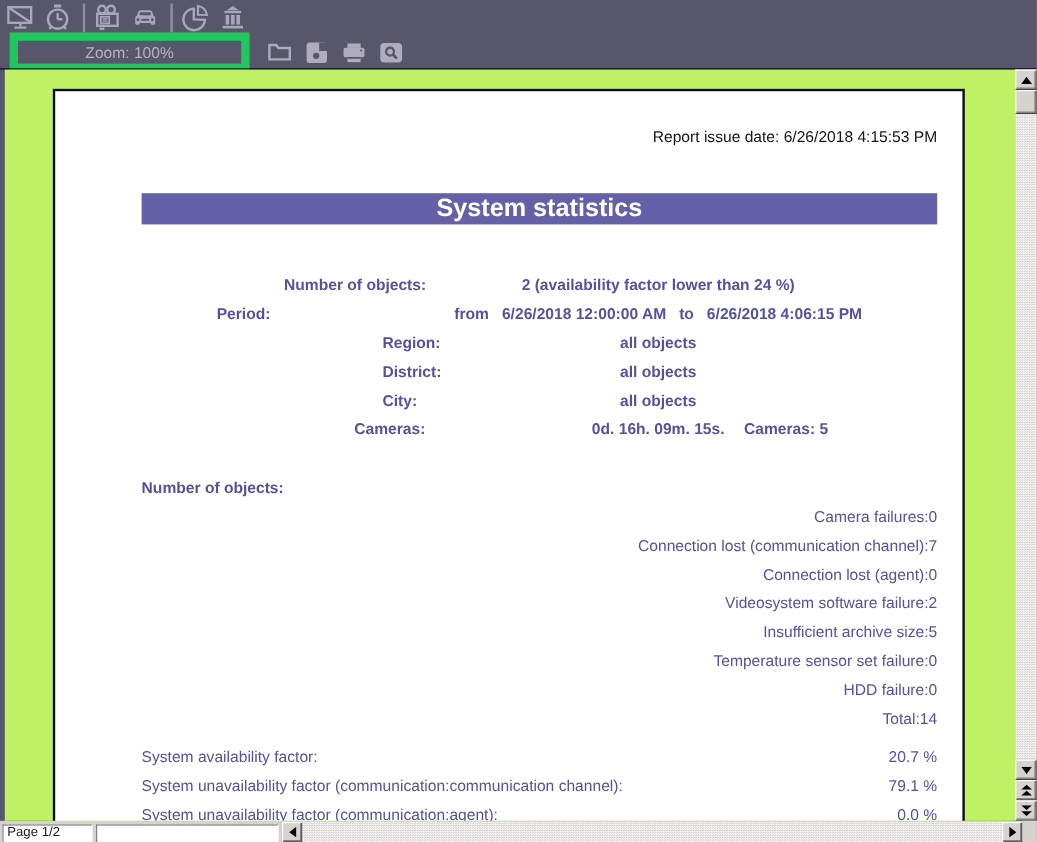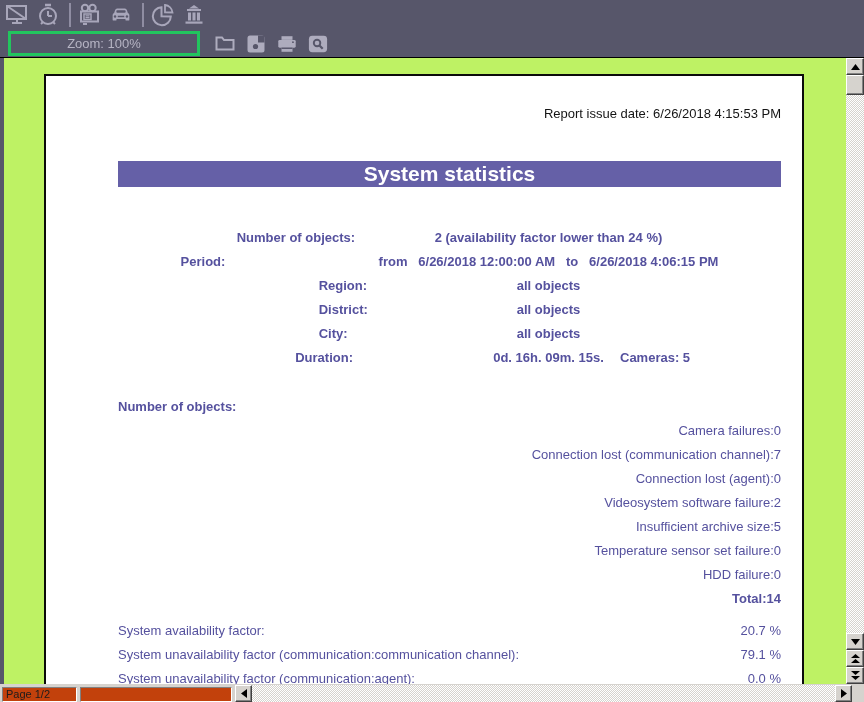--- a/index.html
+++ b/index.html
@@ -7,21 +7,21 @@
        font-family:"Liberation Sans",sans-serif;-webkit-font-smoothing:antialiased;}
   .app{width:864px;height:702px;display:flex;flex-direction:column;}
 
   
   .toolbar{background:#57566a;display:flex;align-items:center;flex:none;}
   .tb1{height:30px;padding-left:4px;}
   .tb2{height:27px;padding-left:8px;}
   .tbtn{width:26px;height:26px;display:flex;align-items:center;justify-content:center;margin-right:5px;cursor:pointer;}
   .tbtn2{width:22px;height:22px;display:flex;align-items:center;justify-content:center;margin-right:9px;cursor:pointer;}
   .tsep{width:2px;height:24px;background:#8f8da2;margin:0 6px 0 3px;}
-  .zoombox{width:186px;height:19px;border:3px solid #22c55e;display:flex;align-items:center;justify-content:center;
+  .zoombox{width:186px;height:19px;border:7px solid #22c55e;display:flex;align-items:center;justify-content:center;
            color:#b6b4c4;font-size:13px;margin-right:14px;}
 
   
   .preview{flex:1;display:flex;border-top:1px solid #000;min-height:0;}
   .leftstrip{width:4px;background:#57566a;flex:none;}
   .canvas{flex:1;background:#bef264;position:relative;overflow:hidden;}
   .page{position:absolute;left:40px;top:16px;width:760px;height:660px;background:#ffffff;
         border:2px solid #0b0b0b;box-sizing:border-box;}
   .content{position:absolute;left:72px;top:30px;width:663px;color:#55519e;font-size:13px;}
 
@@ -29,34 +29,34 @@
   .titlebar{margin-top:39px;height:26px;background:#6560a7;color:#ffffff;font-weight:bold;font-size:21px;
             text-align:center;line-height:26px;}
   .infoblock{margin-top:39px;}
   .irow{display:flex;height:24px;line-height:24px;position:relative;justify-content:center;}
   .irow .lbl{width:198px;flex:none;font-weight:bold;}
   .irow .val{font-weight:bold;white-space:pre;}
   .irow .extra{position:absolute;left:502px;font-weight:bold;}
 
   .fail-head{margin-top:25px;height:24px;line-height:24px;font-weight:bold;}
   .frow{display:flex;justify-content:flex-end;height:24px;line-height:24px;padding-left:30px;}
-  .frow.total{font-weight:bold;}
+  .frow.total{font-weight:normal;}
   .sblock{margin-top:8px;}
   .srow{display:flex;justify-content:space-between;height:24px;line-height:24px;font-weight:normal;}
 
   
   .vscroll{width:18px;flex:none;display:flex;flex-direction:column;background:#d6d3ce;}
   .sbtn{height:17px;flex:none;background:#d6d3ce;border:1px solid;border-color:#ffffff #404040 #404040 #ffffff;
         box-shadow:inset -1px -1px 0 #828282;box-sizing:border-box;display:flex;align-items:center;justify-content:center;cursor:pointer;}
   .vthumb{height:20px;flex:none;background:#d6d3ce;border:1px solid;border-color:#ffffff #404040 #404040 #ffffff;
         box-shadow:inset -1px -1px 0 #828282;box-sizing:border-box;cursor:pointer;}
   .dither{flex:1;background-image:conic-gradient(#ffffff 25%,#d6d3ce 0 50%,#ffffff 0 75%,#d6d3ce 0);
           background-size:2px 2px;}
   .statusbar{height:18px;flex:none;background:#d6d3ce;display:flex;align-items:flex-end;}
-  .spanel{height:15px;background:#c2410c;border:1px solid;border-color:#808080 #ffffff #ffffff #808080;
+  .spanel{height:15px;background:#ffffff;border:1px solid;border-color:#808080 #ffffff #ffffff #808080;
           box-sizing:border-box;font-size:11px;color:#1c1c1c;line-height:13px;padding-left:3px;}
   .p1{width:75px;margin-left:2px;}
   .p2{width:152px;margin-left:3px;}
   .hscroll{width:617px;height:17px;margin-left:3px;display:flex;}
   .hbtn{width:17px;height:17px;flex:none;background:#d6d3ce;border:1px solid;border-color:#ffffff #404040 #404040 #ffffff;
         box-shadow:inset -1px -1px 0 #828282;box-sizing:border-box;display:flex;align-items:center;justify-content:center;cursor:pointer;}
   .htrack{flex:1;background-image:conic-gradient(#ffffff 25%,#d6d3ce 0 50%,#ffffff 0 75%,#d6d3ce 0);background-size:2px 2px;}
   .filler{flex:1;height:18px;background:#d6d3ce;}
 </style>
 </head>
@@ -185,21 +185,21 @@
             </div>
             <div class="irow">
               <span class="lbl">District:</span>
               <span class="val">all objects</span>
             </div>
             <div class="irow">
               <span class="lbl">City:</span>
               <span class="val">all objects</span>
             </div>
             <div class="irow">
-              <span class="lbl">Duration:</span>
+              <span class="lbl">Cameras:</span>
               <span class="val">0d. 16h. 09m. 15s.</span>
               <span class="extra">Cameras: 5</span>
             </div>
           </div>
 
           <div class="fail-head">Number of objects:</div>
 
           <div>
             <div class="frow">
               <span>Camera failures:</span>

